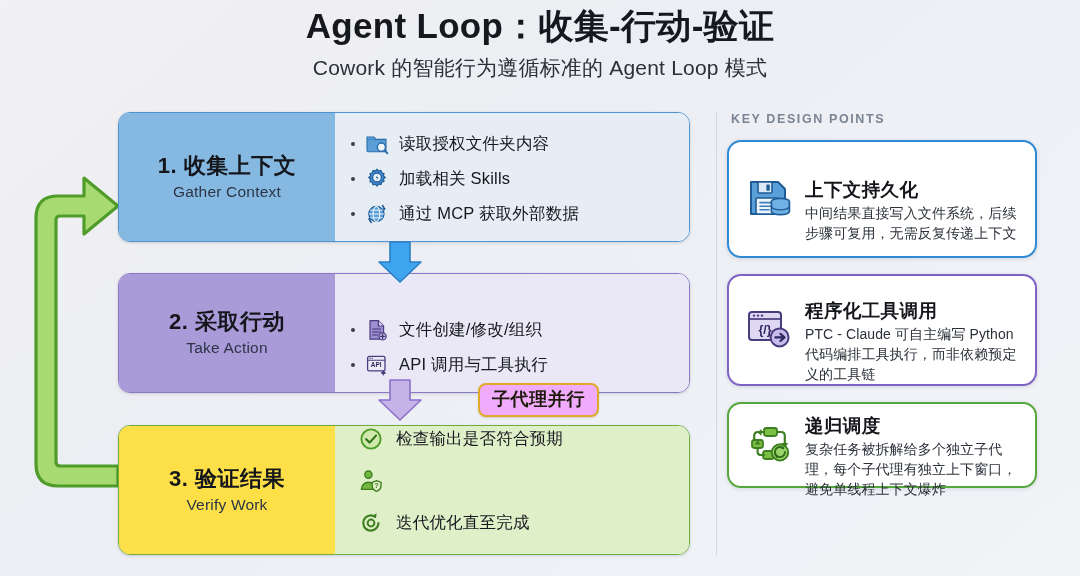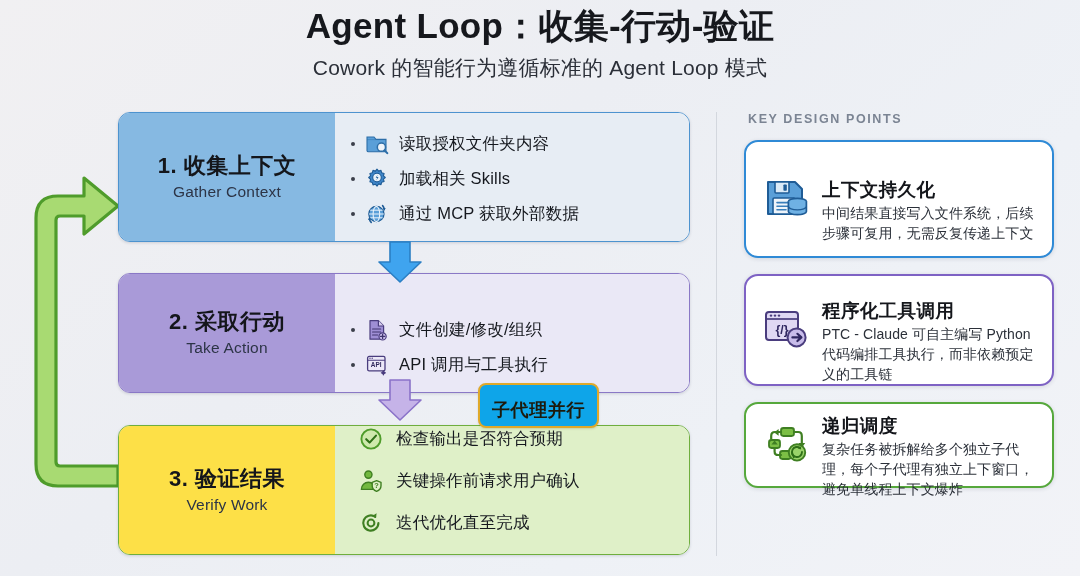--- a/index.html
+++ b/index.html
@@ -60,33 +60,33 @@
   .step3 .right{background:#dff0c8;}
 
   
   .conn{position:absolute;left:0;}
   .conn-blue{top:240px;left:372px;}
   .conn-purple{top:378px;left:372px;}
 
   
   .badge{
     position:absolute;left:478px;top:383px;
-    background:#0ea5e9;border:2px solid #dfa92a;border-radius:8px;
-    padding:13px 12px 4px 12px;font-size:18px;font-weight:bold;color:#1d1a0c;
+    background:#f0abfc;border:2px solid #dfa92a;border-radius:8px;
+    padding:2px 12px 4px 12px;font-size:18px;font-weight:bold;color:#1d1a0c;
     letter-spacing:.6px;box-shadow:0 1px 2px rgba(90,70,10,.18);
   }
 
   
   .loop{position:absolute;left:22px;top:138px;}
 
   
   .divider{position:absolute;left:716px;top:112px;width:1px;height:444px;background:#d3d7de;}
 
   
-  .points{position:absolute;left:744px;top:112px;width:310px;}
+  .points{position:absolute;left:727px;top:112px;width:310px;}
   .kdp{
     font-size:12.5px;letter-spacing:1.6px;color:#7b8493;font-weight:bold;
     margin:0 0 14px 4px;
   }
   .card{
     display:flex;align-items:center;background:#ffffff;border-radius:14px;
     box-sizing:border-box;padding:10px 12px 10px 10px;margin-bottom:16px;
     box-shadow:0 1px 4px rgba(40,50,70,.14);
   }
   .card .cic{width:62px;flex:0 0 62px;display:flex;align-items:center;justify-content:center;}
@@ -217,21 +217,20 @@
         </div>
         <div class="bullet">
           <span class="ic">
             <svg width="26" height="26" viewBox="0 0 26 26">
               <circle cx="10.4" cy="6.6" r="3.6" fill="#72b83f" stroke="#3f7f22" stroke-width="1.4"></circle>
               <path d="M3.4 21.4c0-4 3.2-7.1 7-7.1s7 3.1 7 7.1Z" fill="#72b83f" stroke="#3f7f22" stroke-width="1.4" stroke-linejoin="round"></path>
               <path d="M18.6 12.6l4.4 1.7v3.4c0 2.8-2 4.7-4.4 5.6-2.4-.9-4.4-2.8-4.4-5.6v-3.4Z" fill="#dff0c8" stroke="#3f7f22" stroke-width="1.4" stroke-linejoin="round"></path>
               <text x="18.6" y="20" font-family="Liberation Sans, sans-serif" font-size="7.4" font-weight="bold" fill="#3f7f22" text-anchor="middle">?</text>
             </svg>
           </span>
-          <span class="tx">关键操作前请求用户确认</span>
         </div>
         <div class="bullet">
           <span class="ic">
             <svg width="26" height="26" viewBox="0 0 26 26">
               <path d="M20.4 13a7.6 7.6 0 1 1-3.2-6.2" fill="none" stroke="#3f7f22" stroke-width="2.1" stroke-linecap="round"></path>
               <path d="M18.6 3.2l-.6 4.6-4.2-1.6Z" fill="#3f7f22"></path>
               <circle cx="13" cy="13" r="3.4" fill="none" stroke="#3f7f22" stroke-width="2"></circle>
             </svg>
           </span>
           <span class="tx">迭代优化直至完成</span>

